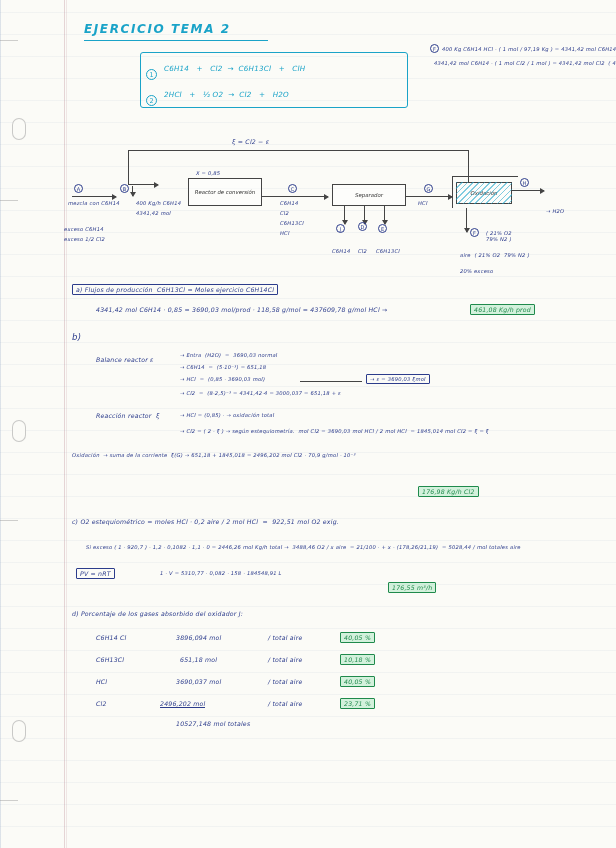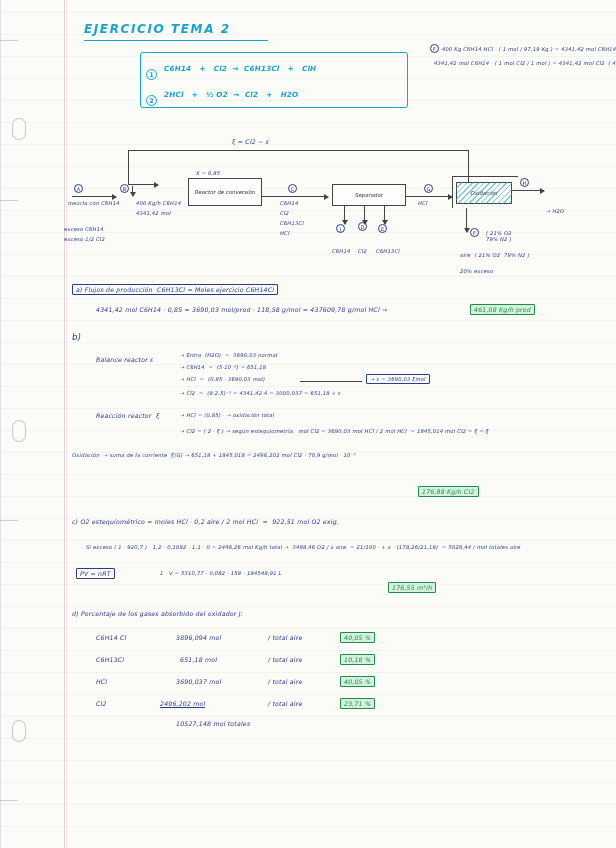--- a/index.html
+++ b/index.html
@@ -38,21 +38,21 @@
     background:#fbfbf7;
   }
   .hole.h1 { top:118px; }
   .hole.h2 { top:420px; }
   .hole.h3 { top:720px; }
   .edge-tick { position:absolute; left:0; width:18px; height:1px; background:rgba(150,150,150,0.45); }
 
   
   .ink { position:absolute; white-space:pre; }
   .blue   { color:#2c3c8c; }
-  .cyan   { color:#1aa3c8;font-weight:bold; }
+  .cyan   { color:#1aa3c8; }
   .green  { color:#1f8a4c; }
   .hand   { font-family:"DejaVu Sans", sans-serif; font-style:italic; letter-spacing:0.2px; }
   .xs  { font-size:5.2px; }
   .s   { font-size:6.2px; }
   .m   { font-size:7.2px; }
   .l   { font-size:8.6px; }
   .tt  { font-size:12px; font-weight:bold; letter-spacing:1.6px; }
 
   .boxed {
     border:1px solid #1f8a4c; padding:1px 3px; border-radius:1px;

